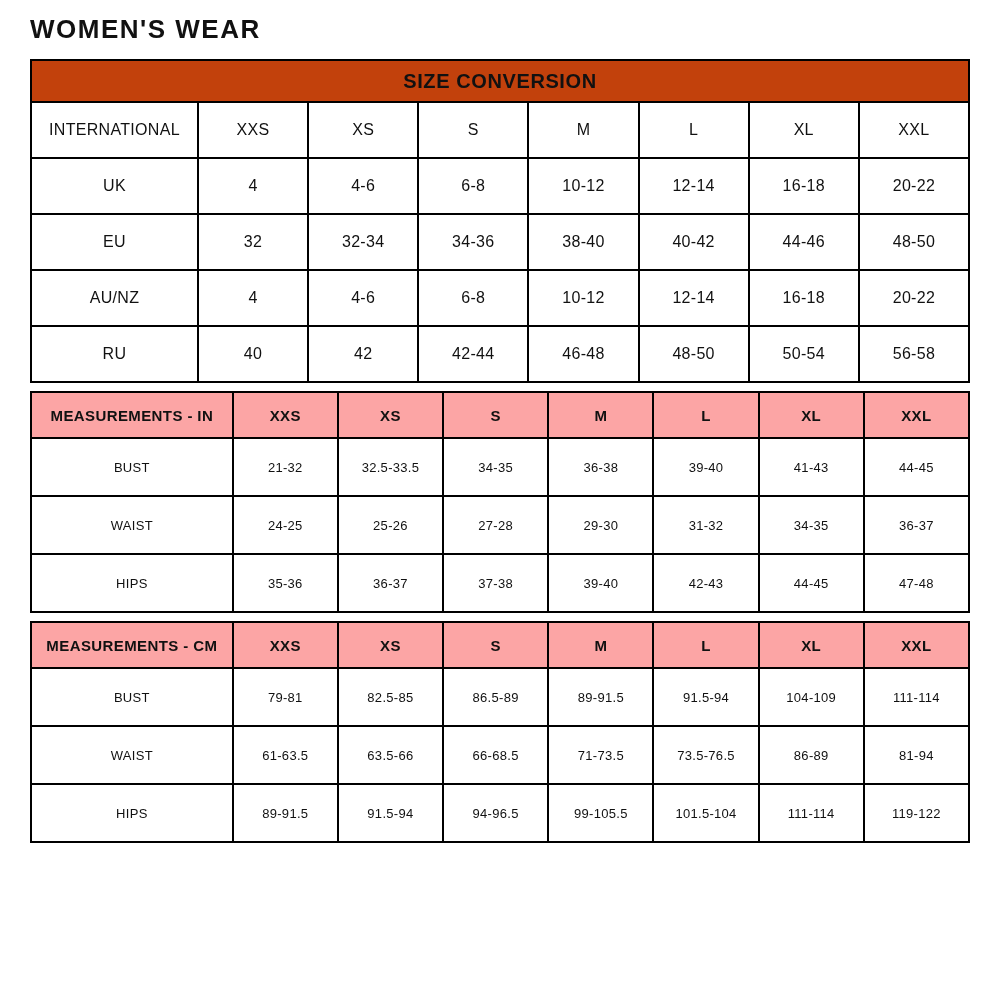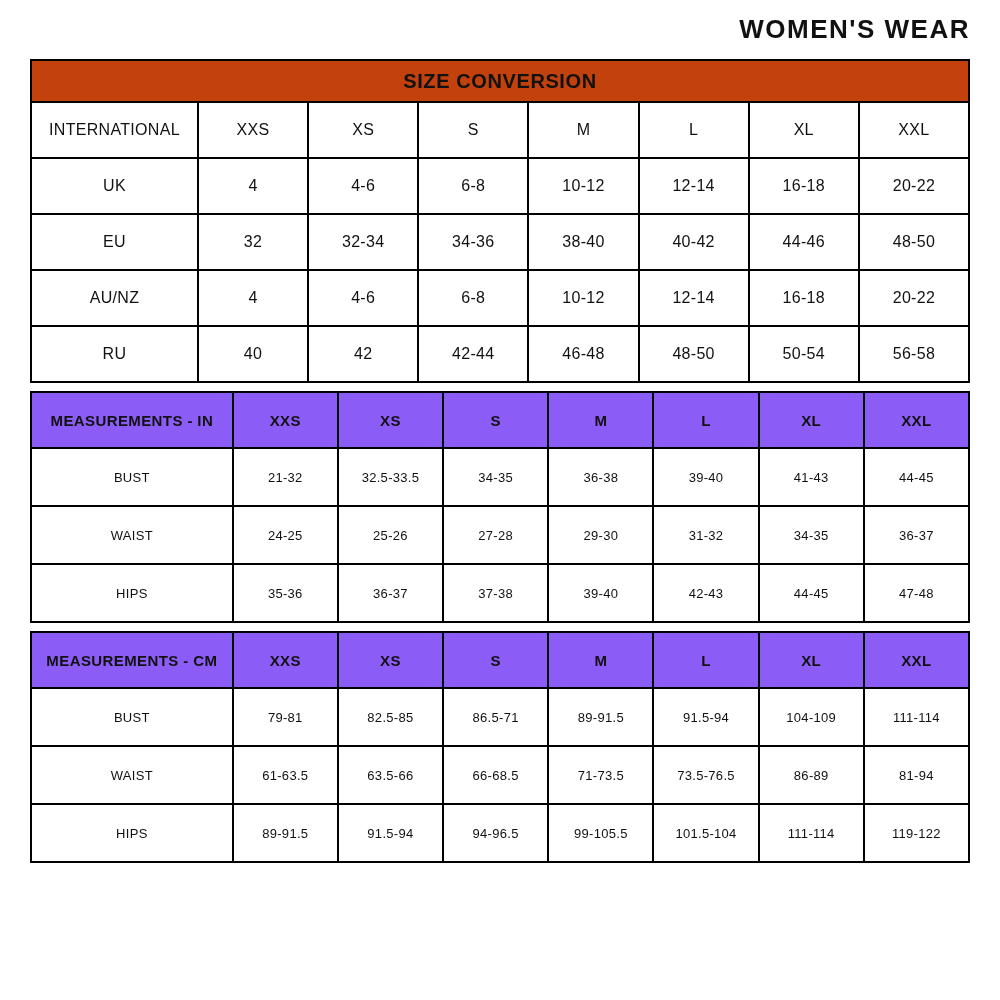--- a/index.html
+++ b/index.html
@@ -9,21 +9,21 @@
     color: #111111;
     font-family: "Liberation Sans", sans-serif;
   }
   .page {
     width: 1000px;
     height: 1000px;
     padding: 14px 30px 10px 30px;
     background: #ffffff;
   }
   h1.title {
-    text-align: right;
+    text-align: left;
     font-size: 26px;
     font-weight: 700;
     letter-spacing: 1.5px;
     margin-bottom: 14px;
     color: #111111;
   }
   table.tbl {
     width: 940px;
     border-collapse: collapse;
     table-layout: fixed;
@@ -52,22 +52,22 @@
     font-weight: 400;
     background: #ffffff;
   }
   .conversion tbody td {
     height: 56px;
     font-size: 16px;
     margin-left: 24px;
   }
   
   .meas th.mhead {
-    height: 56px;
-    background: #8b5cf6;
+    height: 46px;
+    background: #fca5a5;
     font-weight: 700;
     font-size: 15px;
     letter-spacing: 0.4px;
   }
   .meas tbody td {
     height: 58px;
     font-size: 13px;
   }
   .meas tbody td.label {
     font-size: 13px;
@@ -228,21 +228,21 @@
           <th class="mhead">L</th>
           <th class="mhead">XL</th>
           <th class="mhead">XXL</th>
         </tr>
     </thead>
     <tbody id="cm-body">
         <tr>
           <td class="label">BUST</td>
           <td>79-81</td>
           <td>82.5-85</td>
-          <td>86.5-71</td>
+          <td>86.5-89</td>
           <td>89-91.5</td>
           <td>91.5-94</td>
           <td>104-109</td>
           <td>111-114</td>
         </tr>
         <tr>
           <td class="label">WAIST</td>
           <td>61-63.5</td>
           <td>63.5-66</td>
           <td>66-68.5</td>

